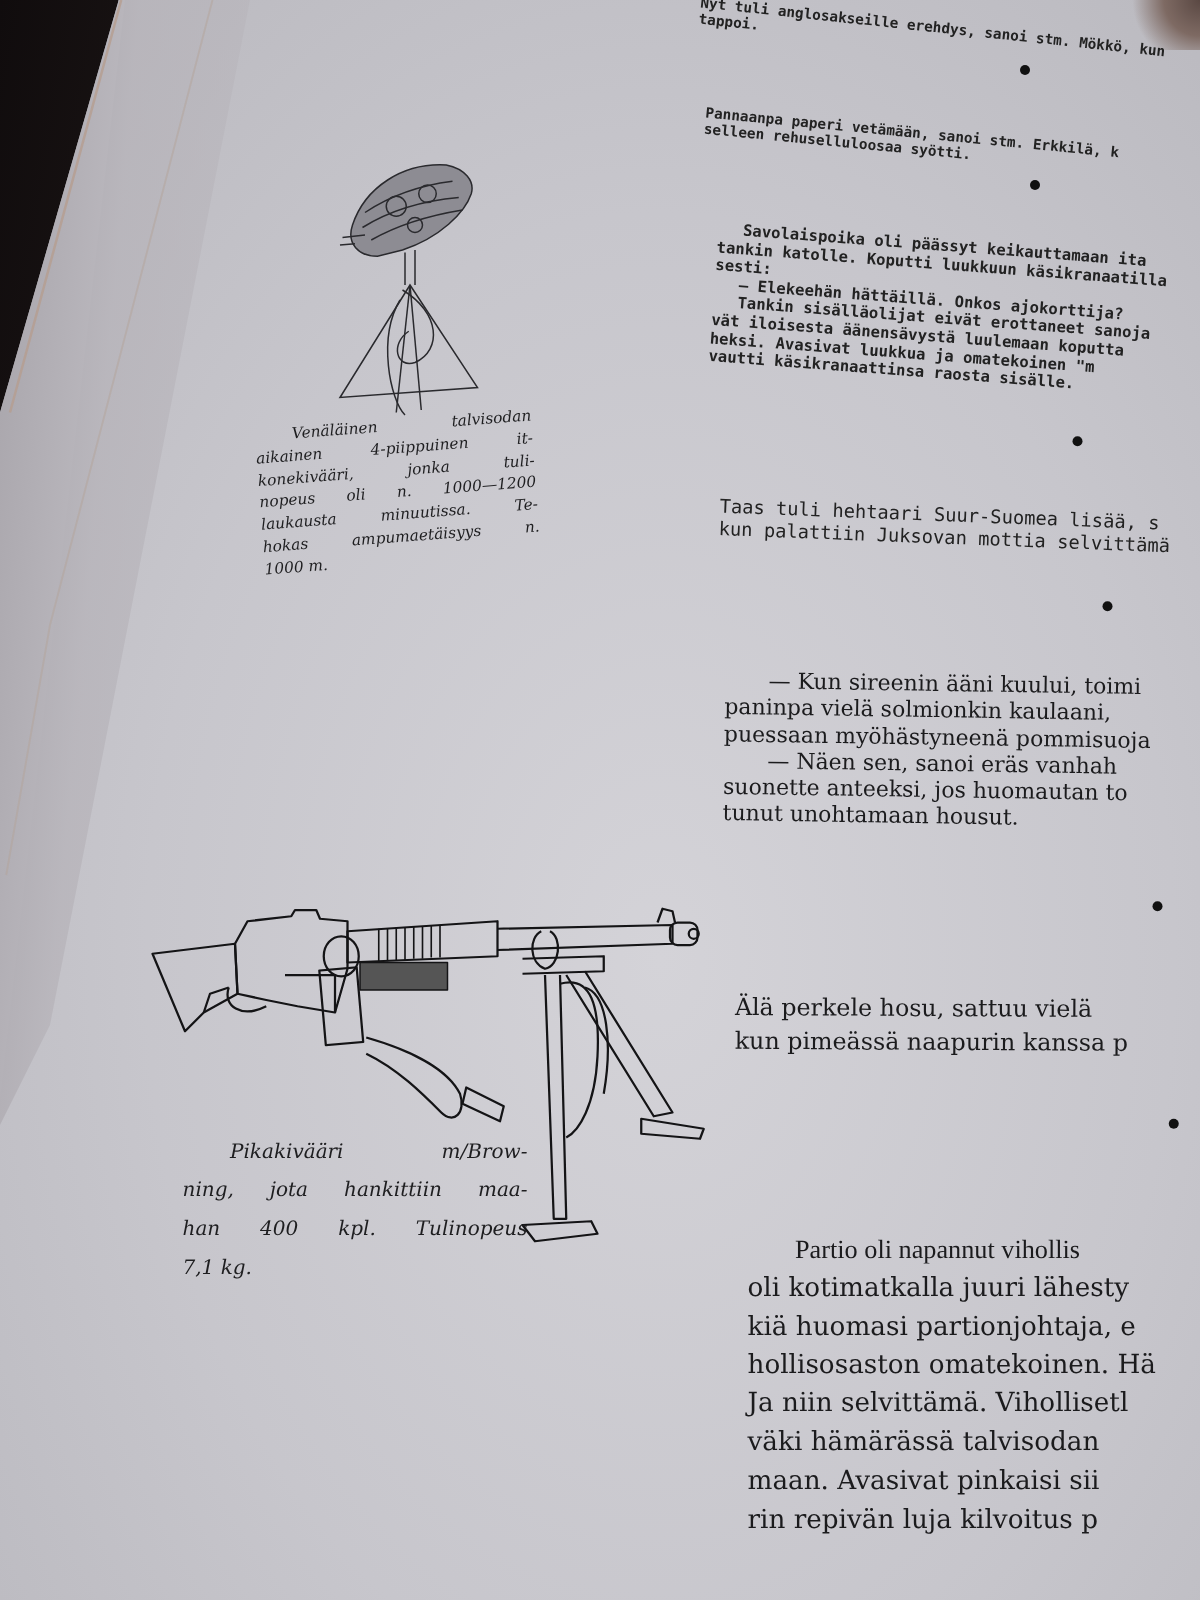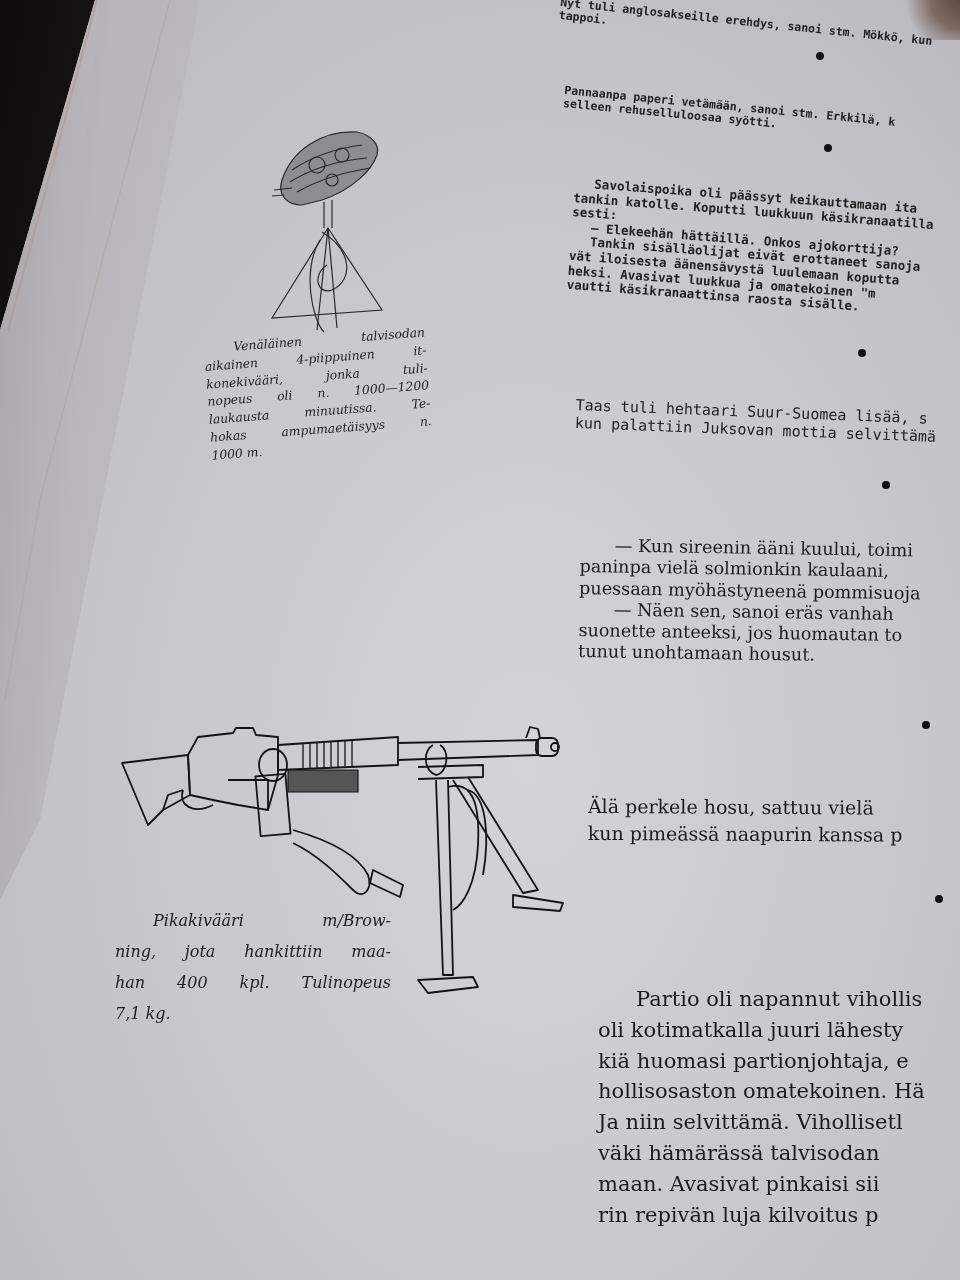--- a/index.html
+++ b/index.html
@@ -41,26 +41,26 @@
   .top3 .ind { padding-left:20px; }
   .top4 { left:576px; top:397px; font-size:15px; line-height:17.5px; transform:rotate(2.2deg); transform-origin:0 0; }
   .top4 .l { font-family:"DejaVu Sans Mono","Liberation Mono", monospace; }
 
   
   .serif { font-family:"DejaVu Serif","Liberation Serif", serif; color:#1b1b1d; }
   .mid { left:580px; top:535px; font-size:17.6px; line-height:21.3px; transform:rotate(0.9deg); transform-origin:0 0; }
   .mid .ind { padding-left:35px; }
   .ala { left:588px; top:793px; font-size:19px; line-height:27px; transform:rotate(.3deg); transform-origin:0 0; }
   .partio { left:598px; top:984px; font-size:21px; line-height:30.8px; }
-  .partio .ind { padding-left:38px; }
+  .partio .ind { padding-left:38px;font-family:Liberation Serif, serif; }
 
   
   .cap { position:absolute; font-family:"DejaVu Serif","Liberation Serif", serif; font-style:italic; color:#1e1e20; }
   .cap1 { left:203px; top:341px; width:222px; font-size:12.3px; line-height:17.8px; text-align:justify; transform:rotate(-4.3deg); transform-origin:0 0; }
-  .cap2 { left:115px; top:905px; width:276px; font-size:16px; line-height:31px; text-align:justify; }
+  .cap2 { left:146px; top:905px; width:276px; font-size:16px; line-height:31px; text-align:justify; }
   .cap-line { display:block; text-align:justify; text-align-last:justify; }
   .cap-line.last { text-align-last:left; }
 
   .bullet { position:absolute; width:8px; height:8px; border-radius:50%; background:#111; }
 
   .fig { position:absolute; }
 </style>
 </head>
 <body>
 

